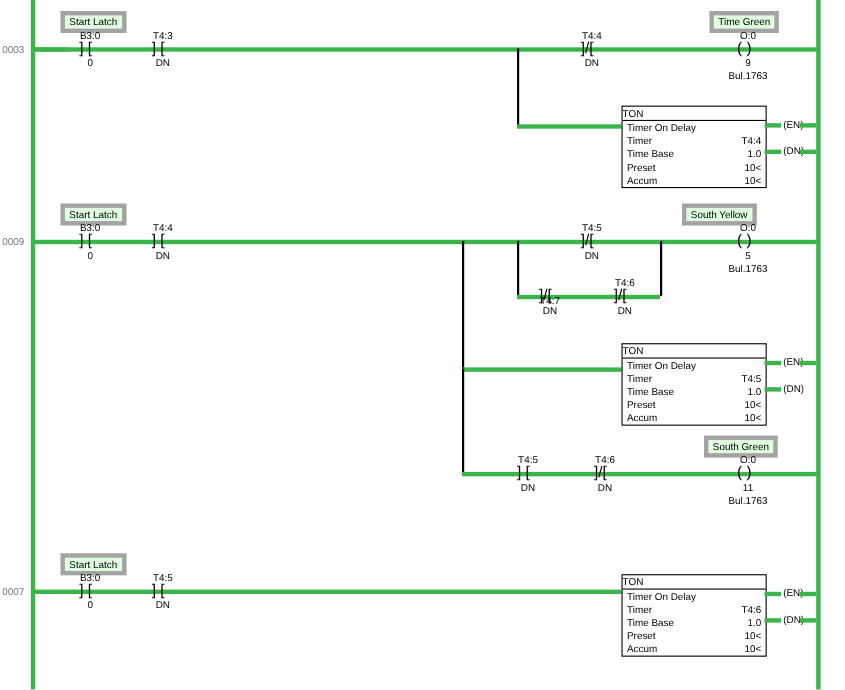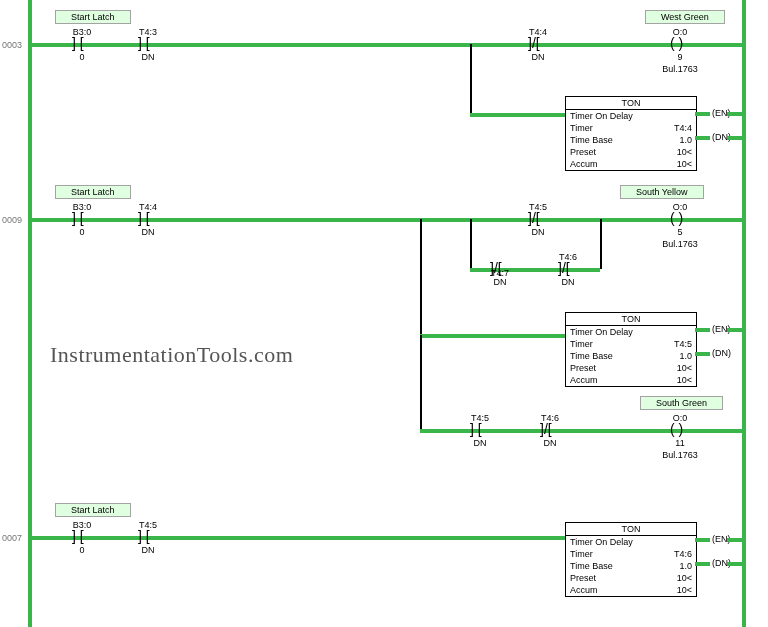--- a/index.html
+++ b/index.html
@@ -6,40 +6,39 @@
 .canvas{position:relative;width:768px;height:627px;background:#fff;overflow:hidden}
 .rail{position:absolute;top:0;width:4px;height:627px;background:#39b54a}
 .rail.l{left:28px}.rail.r{right:22px}
 .rung-num{position:absolute;left:2px;font-size:9px;color:#777}
 .hw{position:absolute;height:2px;background:#000}
 .hg{position:absolute;height:4px;background:#39b54a}
 .vl{position:absolute;width:2px;background:#000}
 .xic,.xio,.coil,.neg{position:absolute}
 .ct-top{position:absolute;font-size:9px;text-align:center;width:40px}
 .ct-bot{position:absolute;font-size:9px;text-align:center;width:40px}
-.taglbl{position:absolute;font-size:9px;background:#dfffe0;border:1px solid #a3a3a3;padding:1px 15px;text-align:center}
+.taglbl{position:absolute;font-size:9px;background:#dfffe0;border:4px solid #a3a3a3;padding:1px 4px;text-align:center}
 .tonbox{position:absolute;width:130px;border:1px solid #000;background:#fff;font-size:9px}
-.tonbox .t{border-bottom:1px solid #000;text-align:center;padding:1px 0}
+.tonbox .t{border-bottom:1px solid #000;text-align:left;padding:1px 0}
 .tonbox .row{display:flex;justify-content:space-between;padding:0 4px;line-height:12px}
 .en-dn{position:absolute;font-size:9px}
 .watermark{position:absolute;font-family:Georgia,serif;font-size:22px;color:#555;letter-spacing:0.5px}
 .glyph{font-size:14px;line-height:14px}
 </style>
 </head>
 <body>
 
 <div class="canvas">
   <div class="rail l"></div>
   <div class="rail r"></div>
 
-  <div class="watermark" style="left:50px;top:342px">InstrumentationTools.com</div>
 
   <div class="rung-num" style="top:40px">0003</div>
   <div class="taglbl" style="left:55px;top:10px">Start Latch</div>
-  <div class="taglbl" style="left:645px;top:10px">West Green</div>
+  <div class="taglbl" style="left:645px;top:10px">Time Green</div>
 
   <div class="hw" style="left:32px;top:44px;width:710px"></div>
   <div class="hg" style="left:32px;top:43px;width:30px"></div>
   <div class="hg" style="left:32px;top:43px;width:710px"></div>
 
   <div class="ct-top" style="left:62px;top:27px">B3:0</div>
   <div class="xic" style="left:72px;top:36px"><span class="glyph">] [</span></div>
   <div class="ct-bot" style="left:62px;top:52px">0</div>
 
   <div class="ct-top" style="left:128px;top:27px">T4:3</div>

